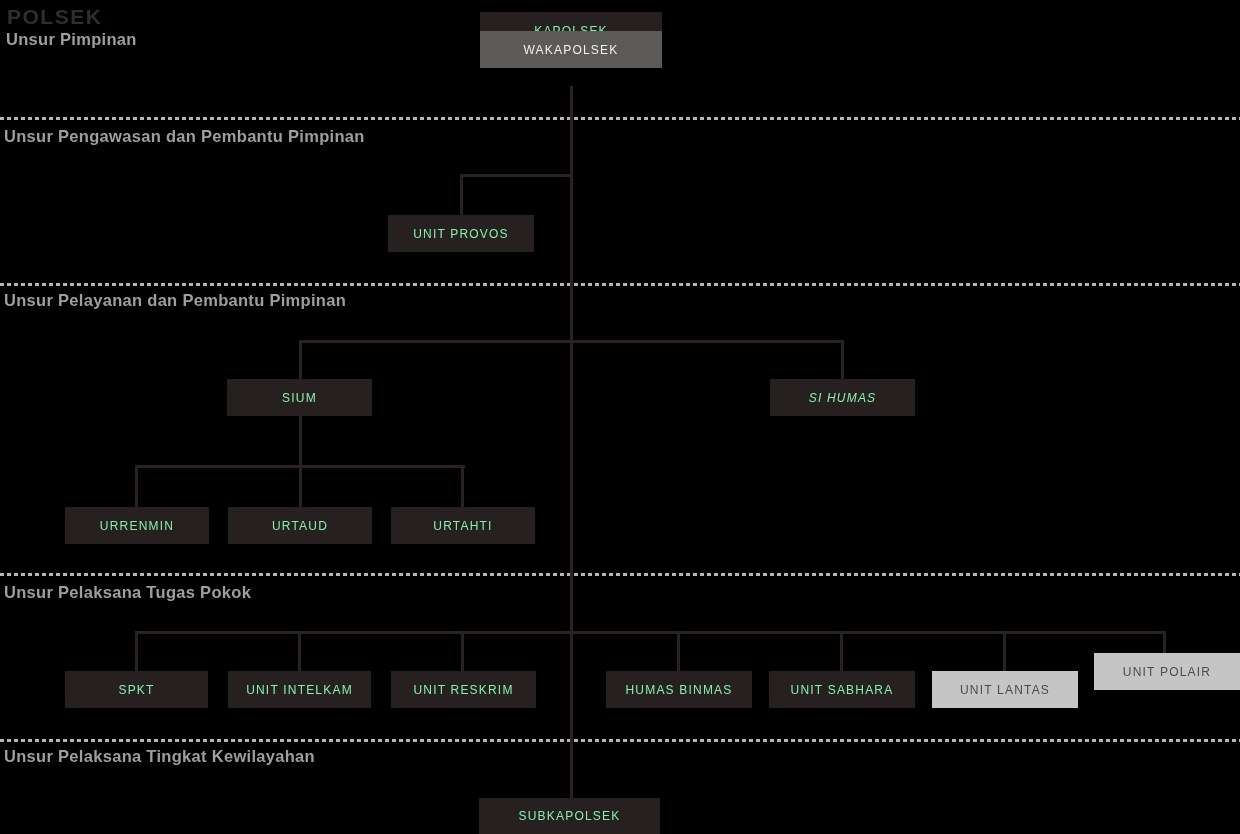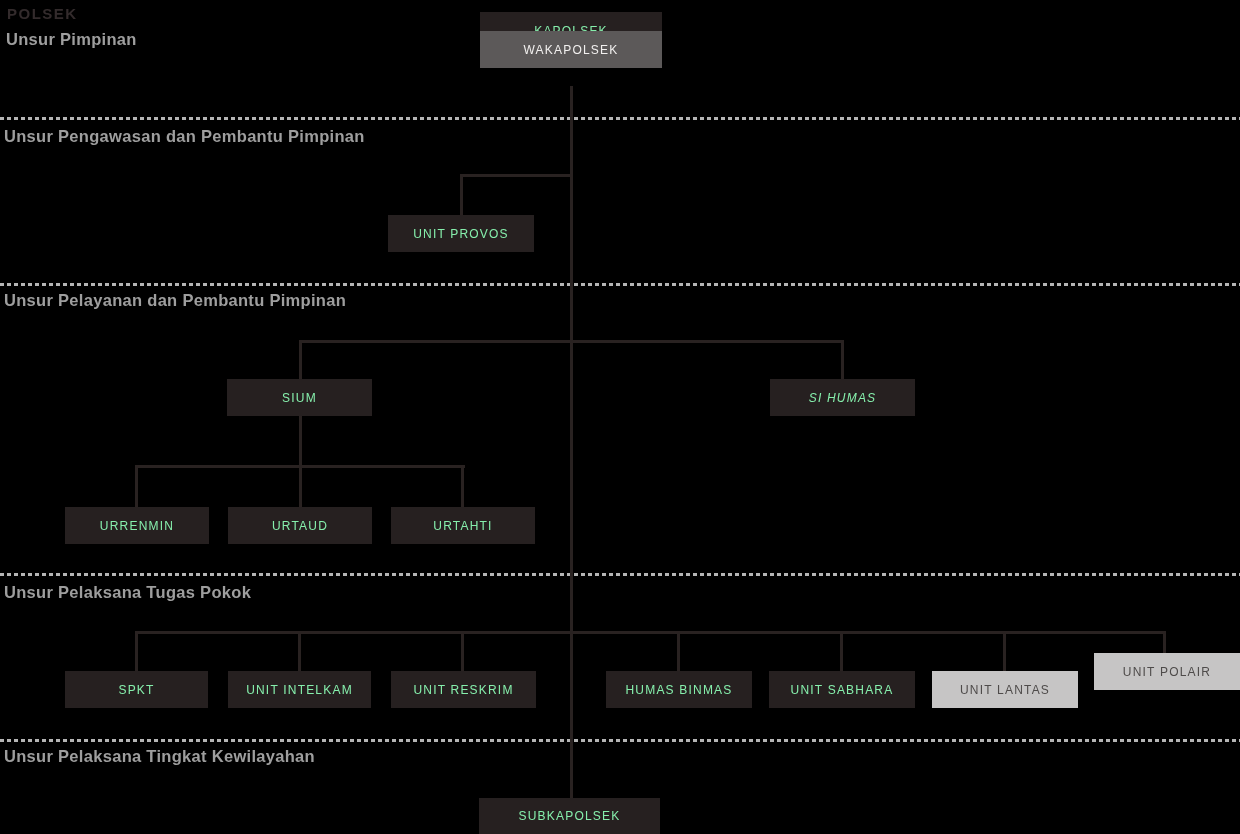--- a/index.html
+++ b/index.html
@@ -2,21 +2,21 @@
 <html><head>
 <meta charset="utf-8">
 <style>
   html,body{margin:0;padding:0;background:#000;}
   .stage{
     position:relative;width:1240px;height:834px;background:#000;overflow:hidden;
     font-family:"Liberation Sans","DejaVu Sans",sans-serif;
   }
   .page-title{
     position:absolute;left:7px;top:5px;
-    font-size:15px;font-weight:bold;letter-spacing:1.5px;color:#332b2c;
+    font-size:21px;font-weight:bold;letter-spacing:1.5px;color:#332b2c;
   }
   .sec-label{
     position:absolute;font-size:16.5px;font-weight:bold;letter-spacing:.3px;color:#9e9e9e;
     white-space:nowrap;
   }
   .sep{
     position:absolute;left:0;width:1240px;height:3px;
     background:repeating-linear-gradient(90deg,#b5b5b5 0 4px,transparent 4px 7px);
   }
   .line{position:absolute;background:#292221;}

